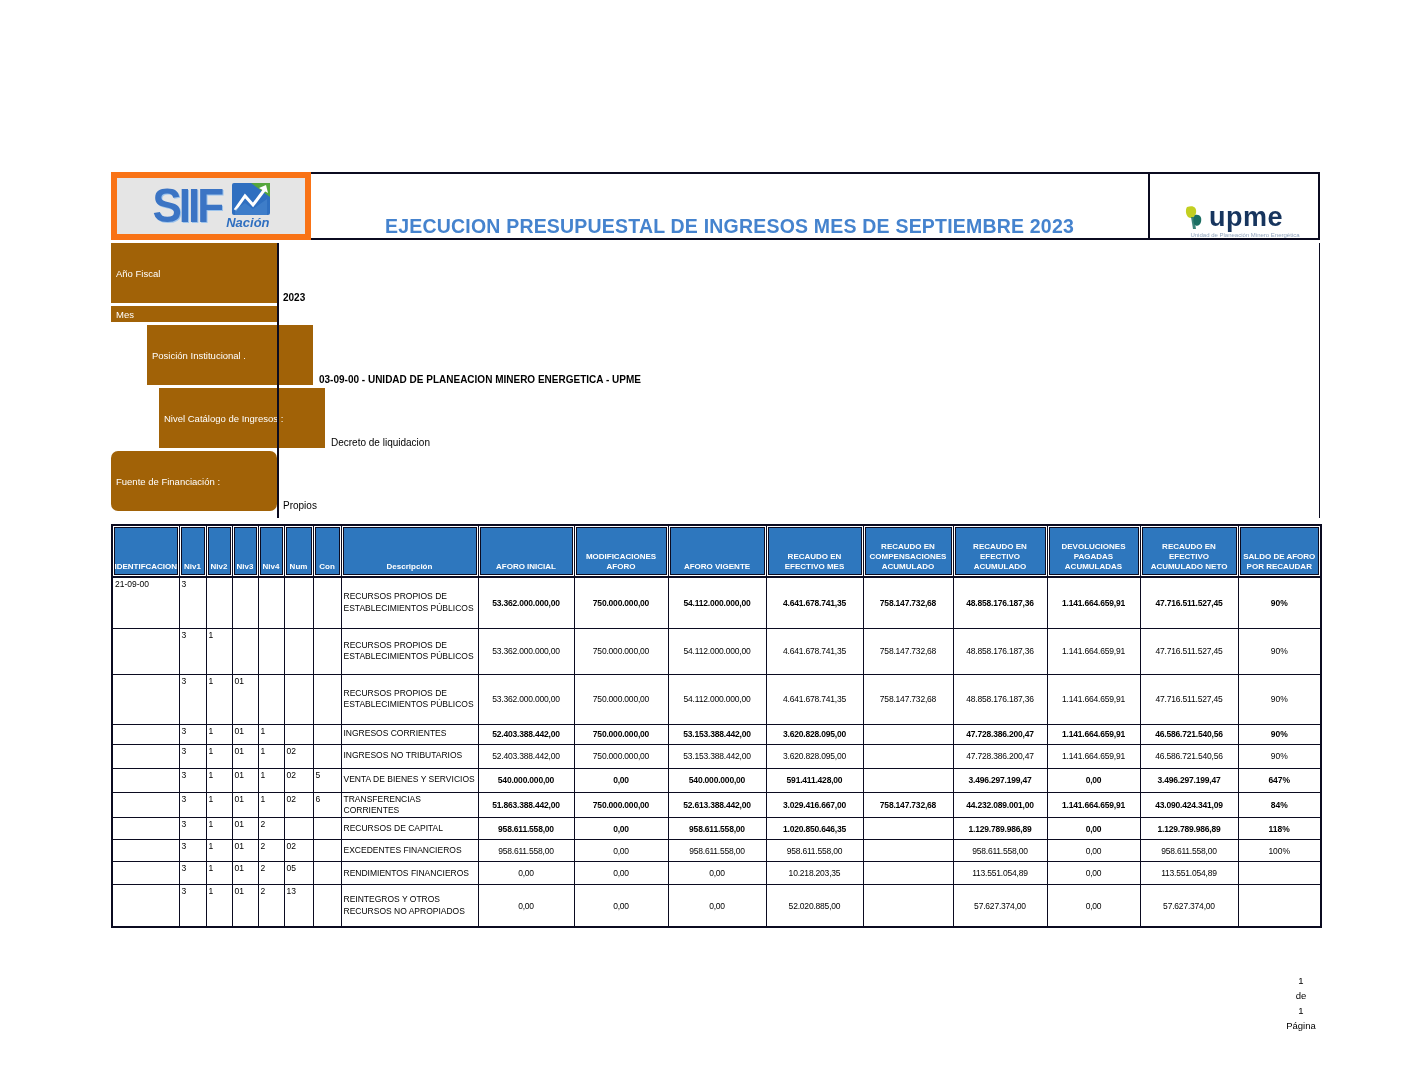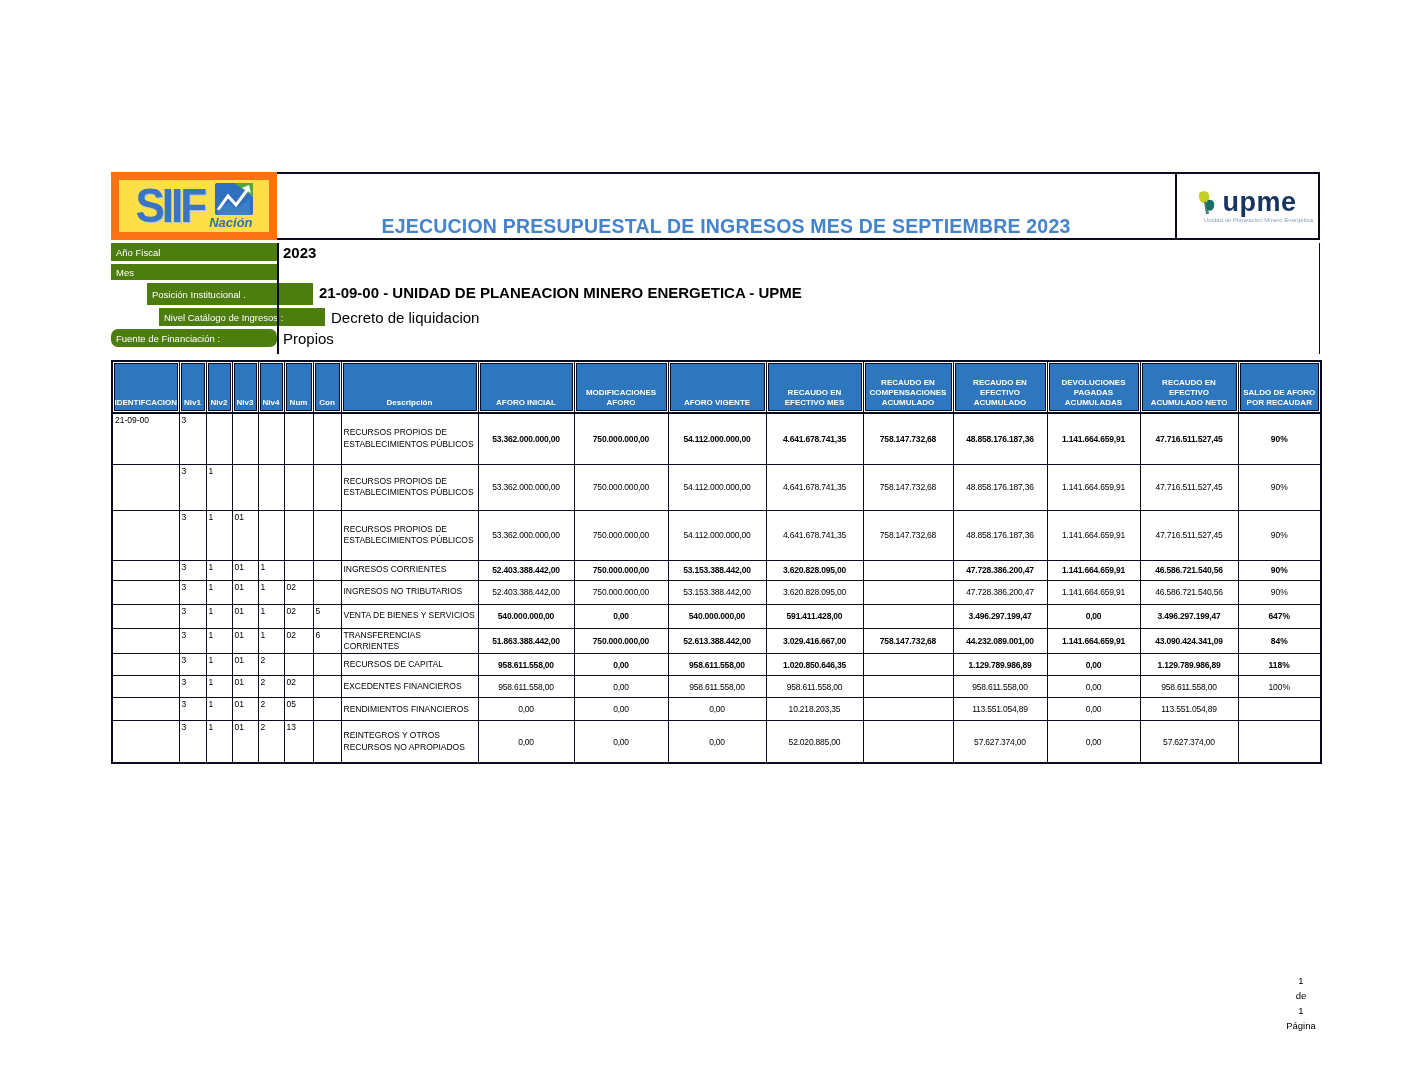--- a/index.html
+++ b/index.html
@@ -6,52 +6,52 @@
   html,body { margin:0; padding:0; }
   body {
     width:1408px; height:1088px; background:#ffffff; position:relative;
     font-family:"Liberation Sans", sans-serif; color:#000;
   }
   .report { position:absolute; left:111px; top:172px; width:1209px; }
 
   
   .band { display:flex; height:68px; }
   .logo-box {
-    width:166px; border:8px solid #f97316; background:#fde047;
+    width:200px; border:6px solid #f97316; background:#e5e5e5;
     display:flex; align-items:center; justify-content:center; gap:2px; overflow:hidden;
   }
   .siif-letters {
     font-size:44px; font-weight:bold; letter-spacing:-3px; line-height:1;
     color:#3b74c4; text-shadow:1px 1px 0 #9cc3ec; transform:scaleY(1.08);
   }
   .siif-right { display:flex; flex-direction:column; align-items:flex-end; margin-left:3px; }
   .siif-right svg { display:block; }
   .nacion { font-size:13px; font-weight:bold; color:#2f6fc0; line-height:1; margin-top:1px;font-style:italic; }
   .title-box {
     flex:1; border:2px solid #0b0b20; border-left:none;
     display:flex; align-items:center; justify-content:center;
   }
   .title { color:#4583ce; font-weight:bold; font-size:19.5px; letter-spacing:0.2px;margin-top:40px; }
   .upme-box {
-    width:143px; border:2px solid #0b0b20; border-left:none;
-    display:flex; flex-direction:column; align-items:center; justify-content:center;
+    width:170px; border:2px solid #0b0b20; border-left:none;
+    display:flex; flex-direction:column; align-items:center; justify-content:flex-end;
   }
   .upme-row { display:flex; align-items:center; gap:4px; }
   .upme-word { font-size:27px; font-weight:bold; color:#17355e; letter-spacing:0.5px; line-height:1; }
   .upme-sub { font-size:6px; color:#8fa3bd; margin-top:1px; margin-left:22px; }
 
   
   .info { position:relative; margin-top:3px; border-right:1px solid #0b0b20; padding-bottom:4px; }
   .info::before { content:""; position:absolute; left:166px; top:0; bottom:0; width:2px; background:#0b0b20; }
   .info-row { display:flex; margin-bottom:3px; align-items:stretch; }
   .info-label {
-    width:166px; background:#4d7c0f; color:#fff; font-size:9.5px;
+    width:166px; background:#a16207; color:#fff; font-size:9.5px;
     padding:2px 5px 1px 5px; display:flex; align-items:center;
   }
-  .info-value { flex:1; font-size:15px; padding:1px 0 0 6px; }
+  .info-value { flex:1; font-size:10px; padding:1px 0 0 6px;margin-top:48px; }
   .info-row:nth-child(1) .info-label { min-height:13px; }
   .info-row:nth-child(2) .info-label { min-height:16px; }
   .info-row:nth-child(3) .info-label { min-height:22px;margin-left:36px; }
   .info-row:nth-child(4) .info-label { min-height:17px;margin-left:48px; }
   .info-row:nth-child(5) .info-label { min-height:15px; margin-bottom:0;border-radius:7px; }
   .info-row:nth-child(1) .info-value,
   .info-row:nth-child(3) .info-value { font-weight:bold; }
 
   
   table.grid {
@@ -120,21 +120,21 @@
     <div class="info">
       <div class="info-row">
         <div class="info-label">Año Fiscal</div>
         <div class="info-value">2023</div>
       </div>
       <div class="info-row">
         <div class="info-label">Mes</div>
       </div>
       <div class="info-row">
         <div class="info-label">Posición Institucional .</div>
-        <div class="info-value">21-09-00 - UNIDAD DE PLANEACION MINERO ENERGETICA - UPME</div>
+        <div class="info-value">03-09-00 - UNIDAD DE PLANEACION MINERO ENERGETICA - UPME</div>
       </div>
       <div class="info-row">
         <div class="info-label">Nivel Catálogo de Ingresos :</div>
         <div class="info-value">Decreto de liquidacion</div>
       </div>
       <div class="info-row">
         <div class="info-label">Fuente de Financiación :</div>
         <div class="info-value">Propios</div>
       </div>
     </div>

